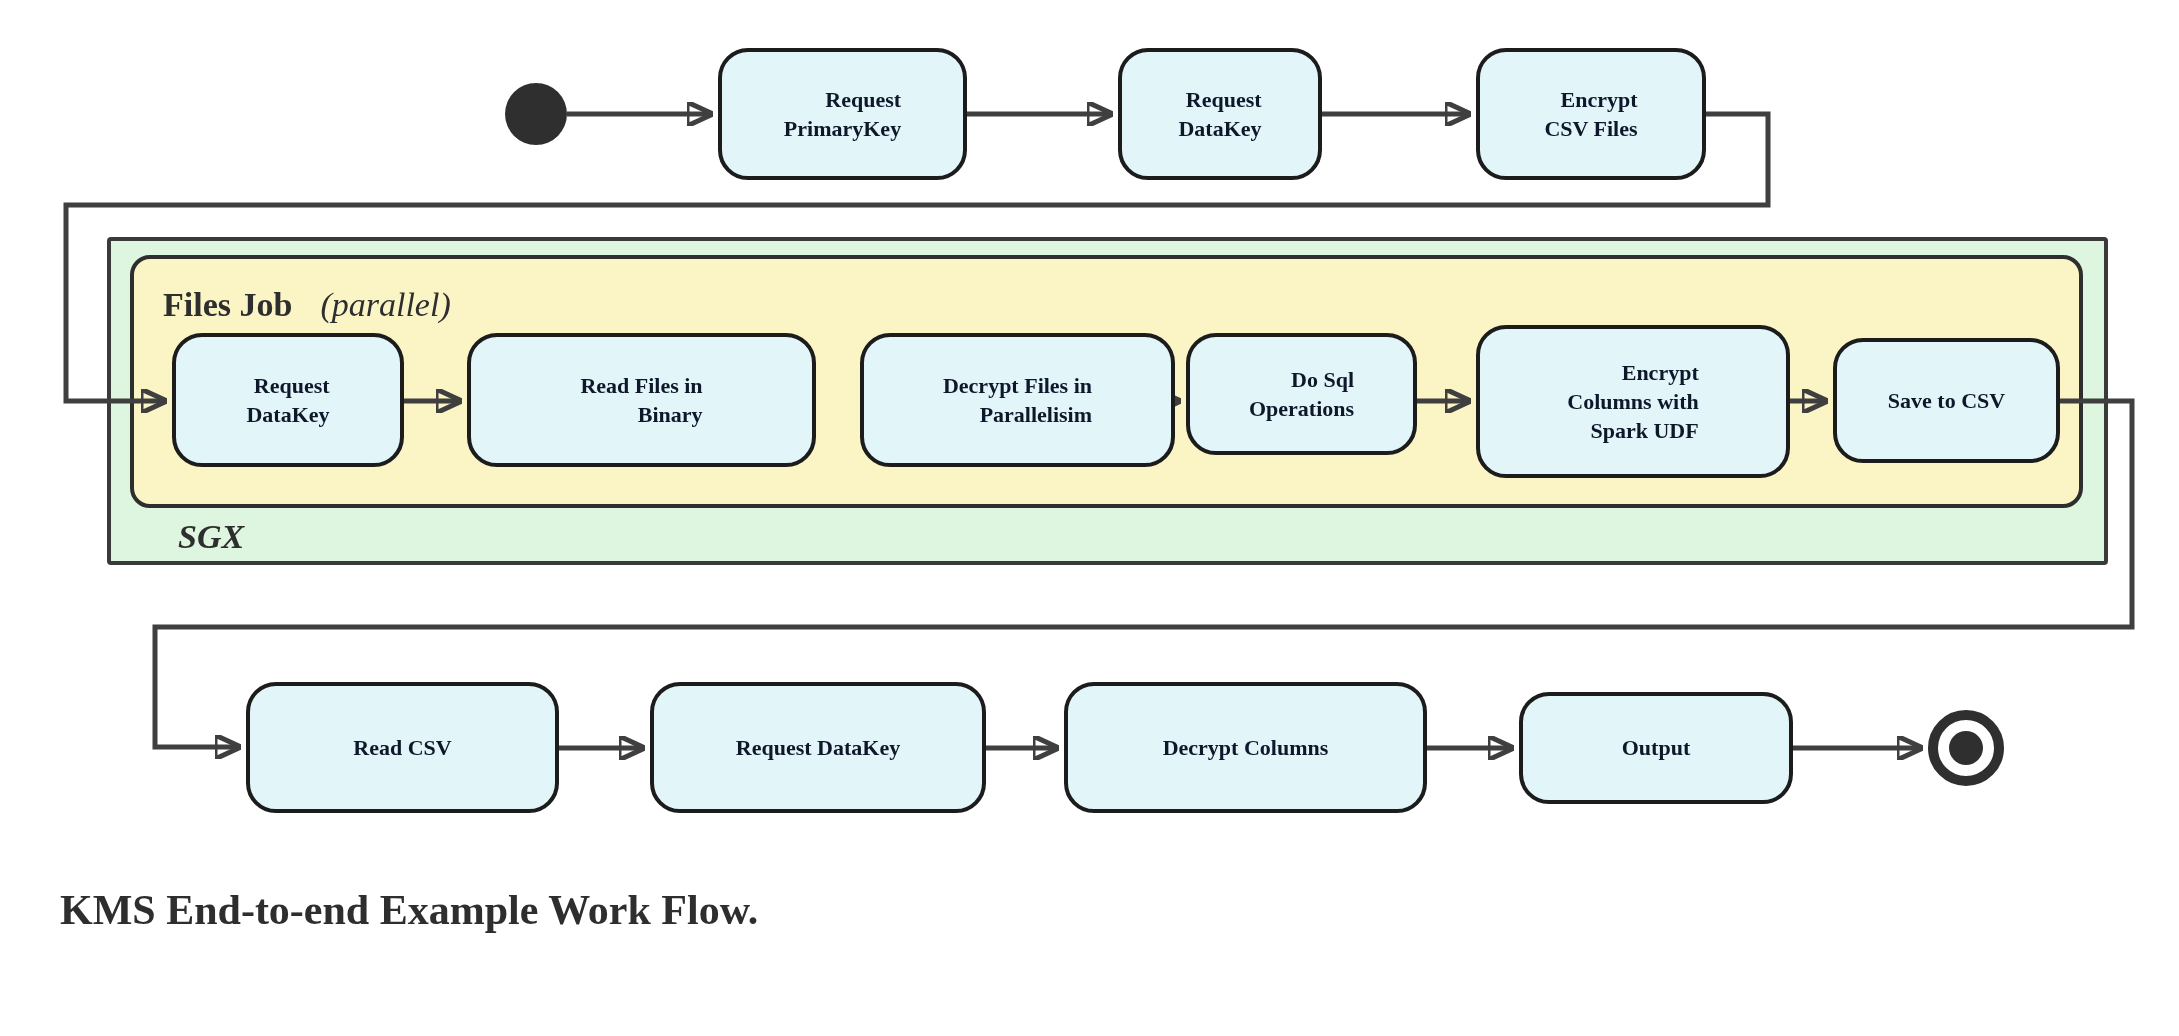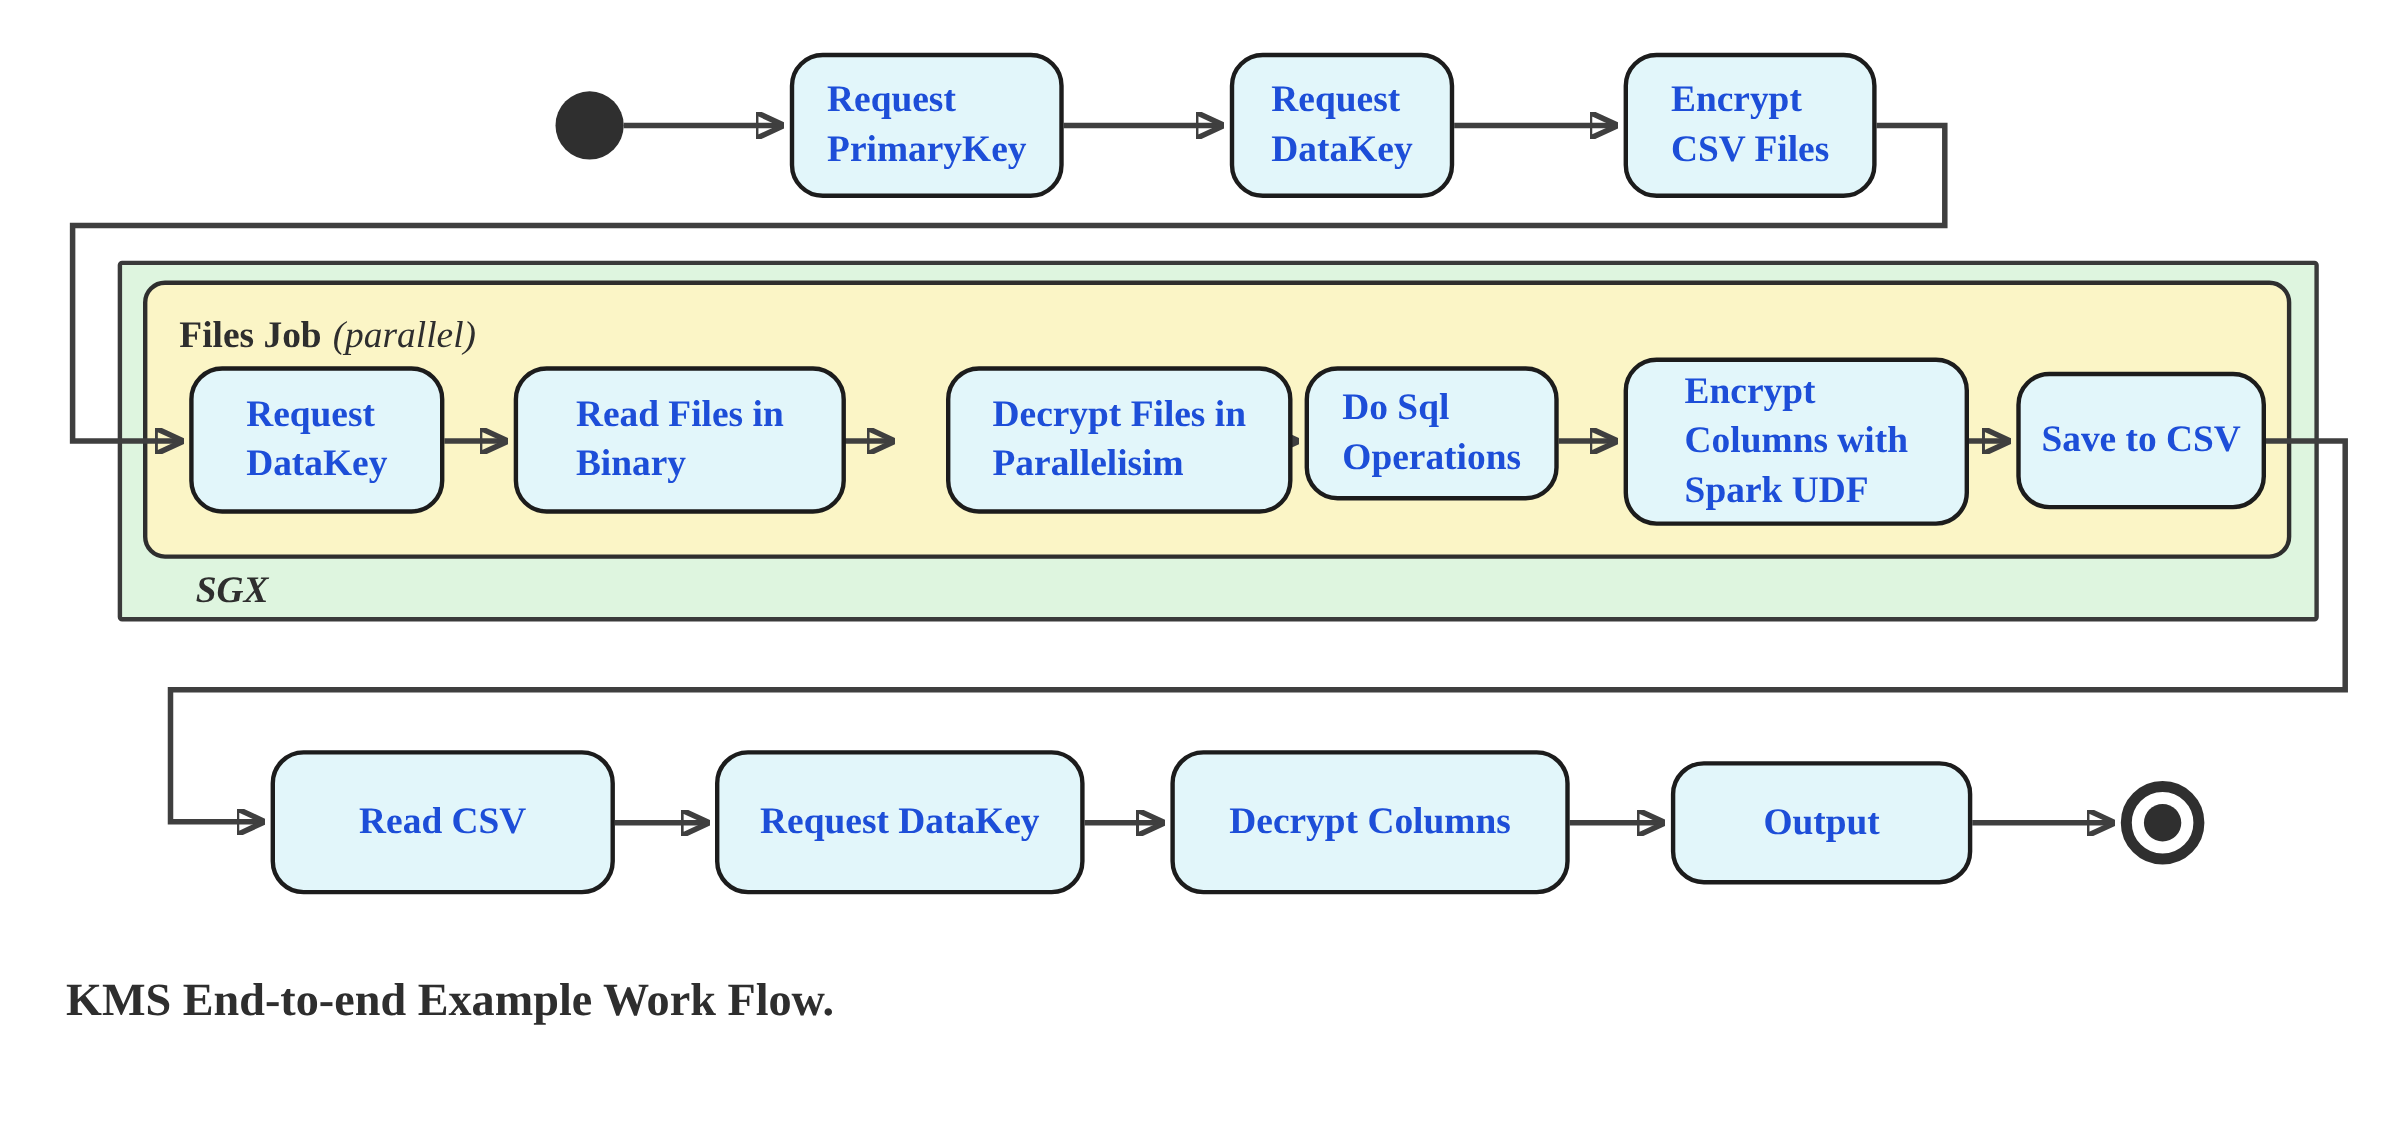--- a/index.html
+++ b/index.html
@@ -8,39 +8,39 @@
 
   
   .container{position:absolute;box-sizing:border-box;}
   .sgx-box{left:107px;top:237px;width:2001px;height:328px;
     background:var(--sgx_fill,#def5df);border:4px solid #3a3a3a;border-radius:4px;}
   .spark-box{left:130px;top:255px;width:1953px;height:253px;
     background:var(--spark_fill,#fbf5c6);border:4px solid #2e2e2e;border-radius:20px;}
 
   .container-label{position:absolute;color:#2e2e2e;font-size:34px;font-weight:bold;white-space:nowrap;}
   .spark-label{left:163px;top:286px;}
-  .spark-label .mode{font-weight:400;font-style:italic;margin-left:10px;}
+  .spark-label .mode{font-weight:400;font-style:italic;margin-left:28px;}
   .sgx-label{left:178px;top:518px;font-style:italic;}
 
   
   #edges{position:absolute;left:0;top:0;width:2179px;height:1036px;pointer-events:none;}
   #edges path{stroke:var(--edge_color,#3f3f3f);stroke-width:5;fill:none;}
 
   
   .node{position:absolute;box-sizing:border-box;
     background:var(--node_fill,#e2f6fa);border:4px solid #1c1c1c;border-radius:30px;
-    display:flex;align-items:center;justify-content:center;text-align:left;
-    font-weight:bold;font-size:34px;line-height:1.32;color:#1d4ed8;white-space:pre-line;}
+    display:flex;align-items:center;justify-content:center;text-align:right;
+    font-weight:bold;font-size:22px;line-height:1.32;color:#0f172a;white-space:pre-line;}
 
   .n-request-primarykey{left:718px;top:48px;width:249px;height:132px;}
   .n-request-datakey-top{left:1118px;top:48px;width:204px;height:132px;}
   .n-encrypt-csv-files{left:1476px;top:48px;width:230px;height:132px;}
 
   .n-sgx-request-datakey{left:172px;top:333px;width:232px;height:134px;}
-  .n-read-files-in-binary{left:467px;top:333px;width:302px;height:134px;}
+  .n-read-files-in-binary{left:467px;top:333px;width:349px;height:134px;}
   .n-decrypt-files{left:860px;top:333px;width:315px;height:134px;}
   .n-do-sql-operations{left:1186px;top:333px;width:231px;height:122px;}
   .n-encrypt-columns{left:1476px;top:325px;width:314px;height:153px;}
   .n-save-to-csv{left:1833px;top:338px;width:227px;height:125px;}
 
   .n-read-csv{left:246px;top:682px;width:313px;height:131px;}
   .n-request-datakey-bottom{left:650px;top:682px;width:336px;height:131px;}
   .n-decrypt-columns{left:1064px;top:682px;width:363px;height:131px;}
   .n-output{left:1519px;top:692px;width:274px;height:112px;}
 

